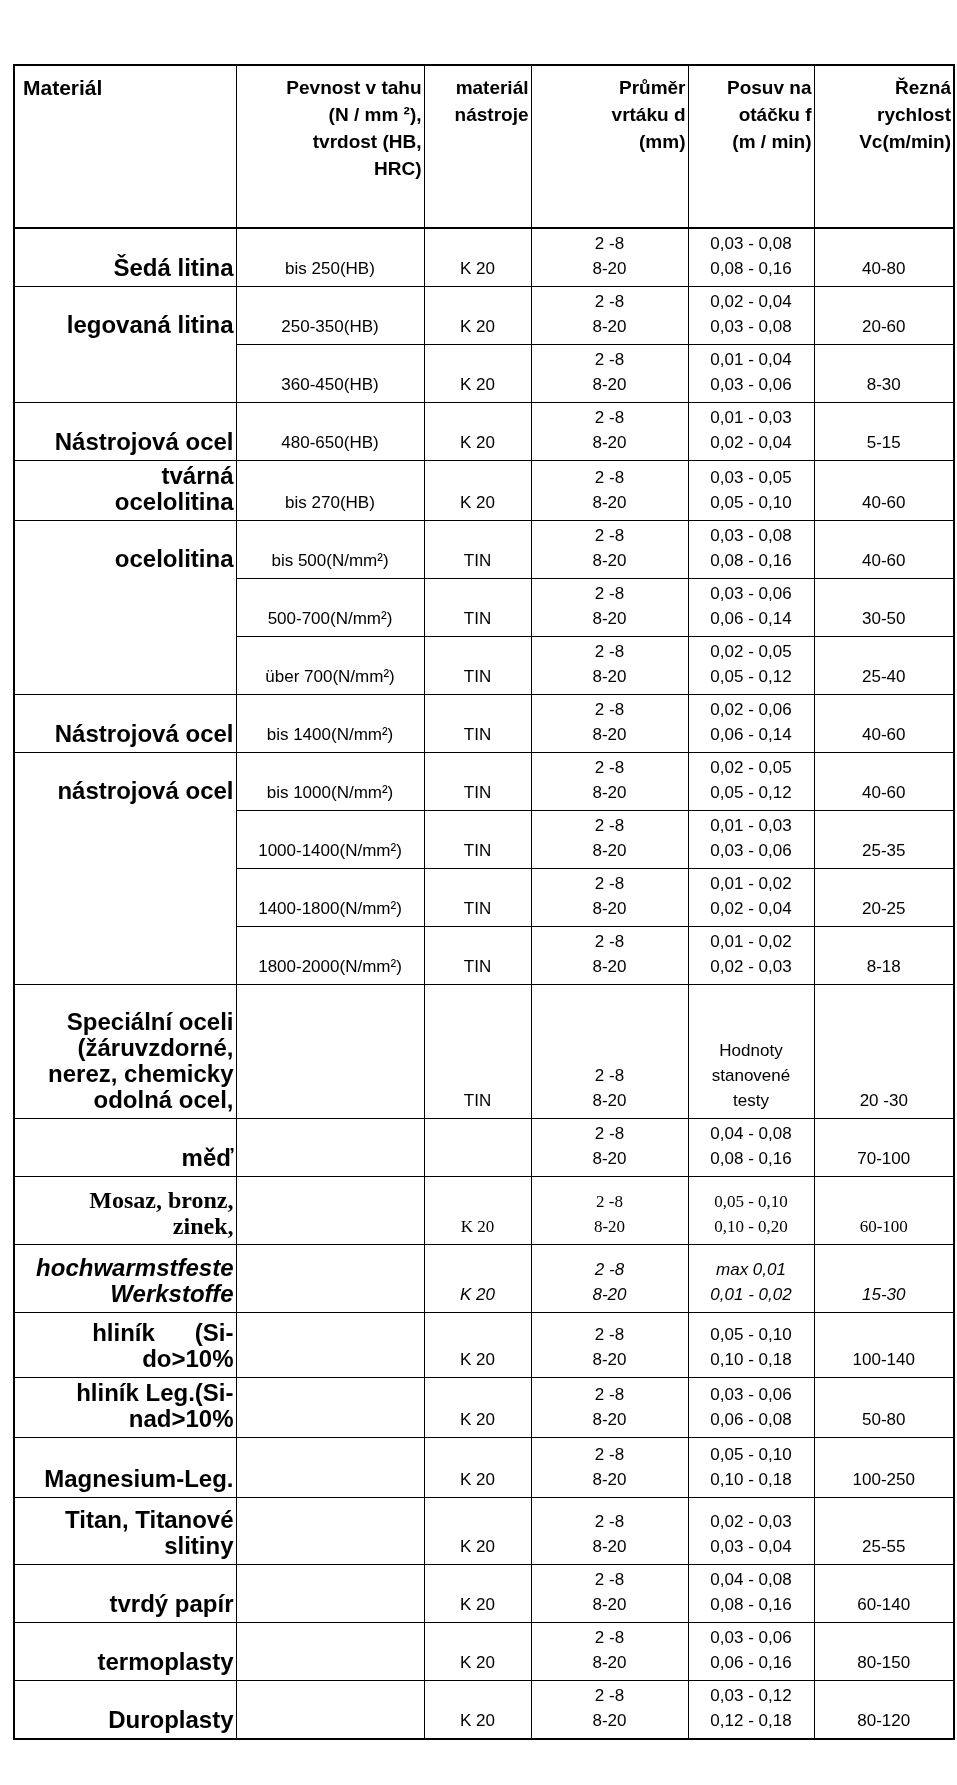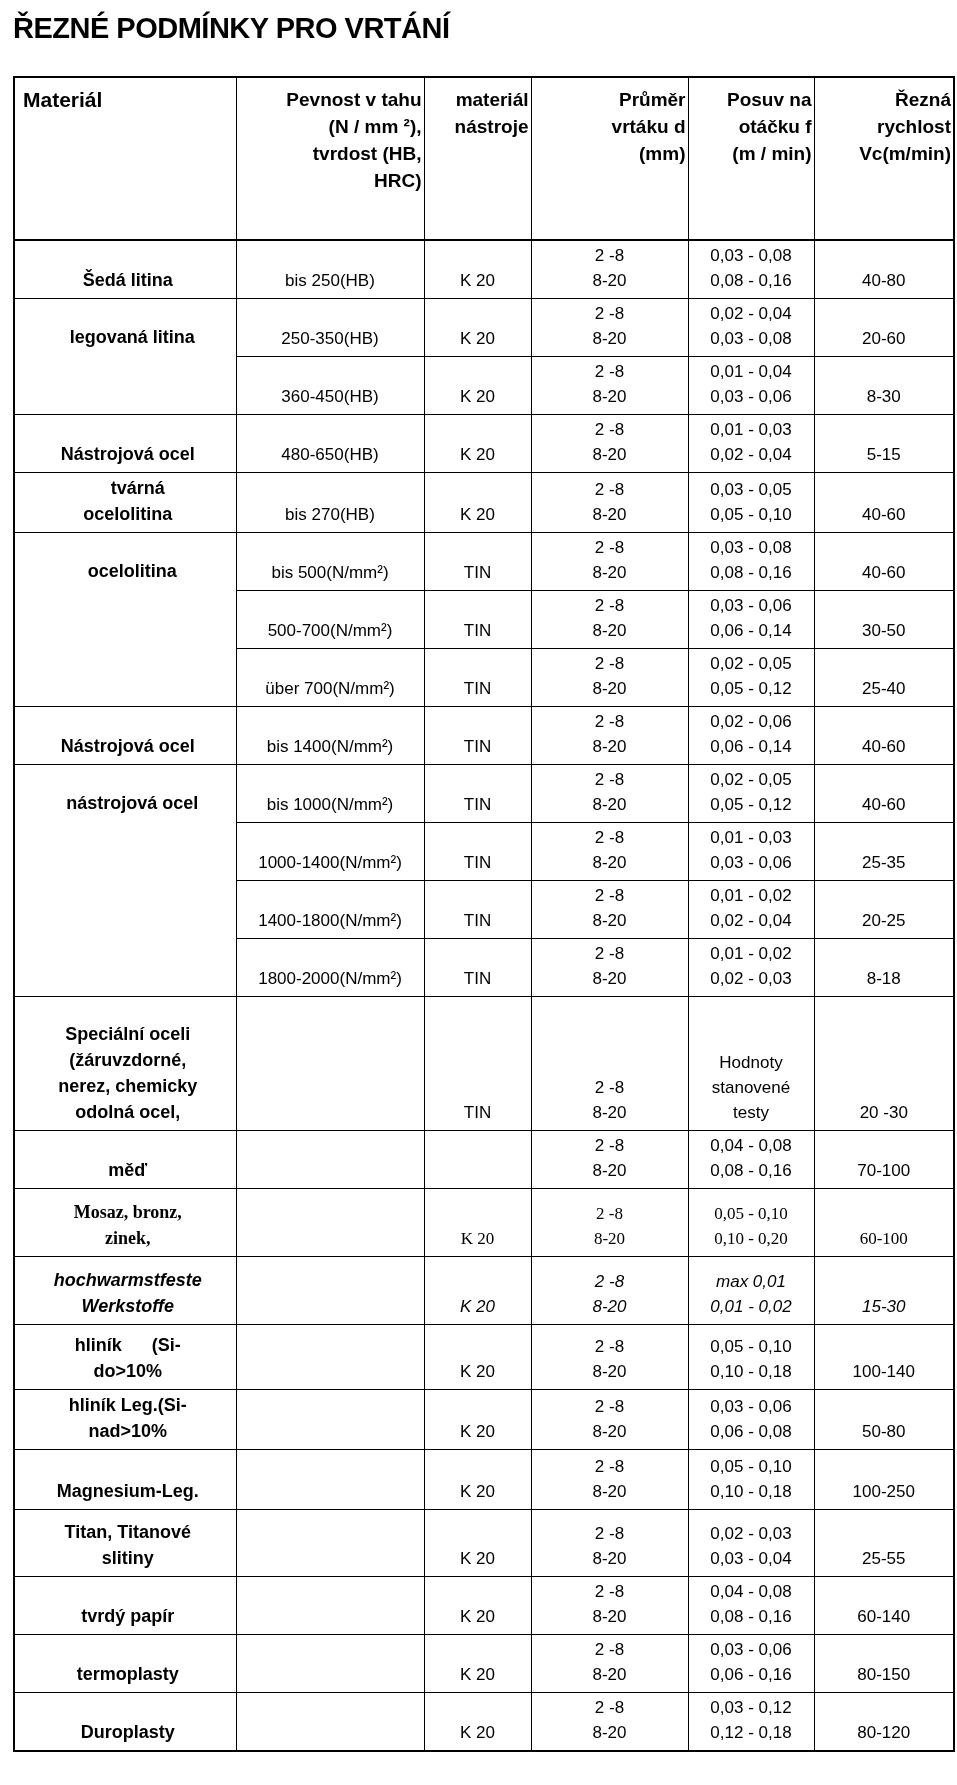--- a/index.html
+++ b/index.html
@@ -1,36 +1,35 @@
 <!DOCTYPE html>
 <html><head>
 <meta charset="utf-8">
 <style>
   html,body{margin:0;padding:0;background:#fff;color:#000;}
   body{width:957px;min-height:1785px;font-family:"Liberation Sans","DejaVu Sans",sans-serif;}
   .page{padding:12px 4px 30px 13px;box-sizing:border-box;}
   .title{font-size:29px;font-weight:bold;margin:0;letter-spacing:-0.5px;white-space:nowrap;}
-  table.cond{border-collapse:collapse;table-layout:fixed;width:940px;margin-top:31px;border:2px solid #000;}
+  table.cond{border-collapse:collapse;table-layout:fixed;width:940px;margin-top:52px;border:2px solid #000;}
   thead tr{height:163px;}
   th{border:1px solid #000;border-bottom:2px solid #000;vertical-align:top;
      font-weight:bold;font-size:19px;line-height:27px;text-align:right;
      padding:8px 2px 0;white-space:pre-line;}
   th.mat{text-align:left;font-weight:bold;font-size:21px;padding-left:8px;}
   td{border:1px solid #000;vertical-align:bottom;text-align:center;
      font-size:17px;line-height:25px;padding:2px 2px 5px;white-space:pre-line;}
-  td.mat{text-align:center;font-weight:bold;font-size:18px;line-height:26px;
+  td.mat{text-align:right;font-weight:bold;font-size:24px;line-height:26px;
      padding-left:7px;white-space:pre-wrap;}
   td.mat.merged{vertical-align:top;padding-top:25px;padding-left:16px;}
 </style>
 </head>
 <body>
 
 <div class="page">
 
-  <h1 class="title">ŘEZNÉ PODMÍNKY PRO VRTÁNÍ</h1>
 
   <table class="cond">
     <colgroup>
       <col style="width:222px">
         <col style="width:188px">
         <col style="width:107px">
       <col style="width:157px">
         <col style="width:126px">
         <col style="width:140px">
     </colgroup>

